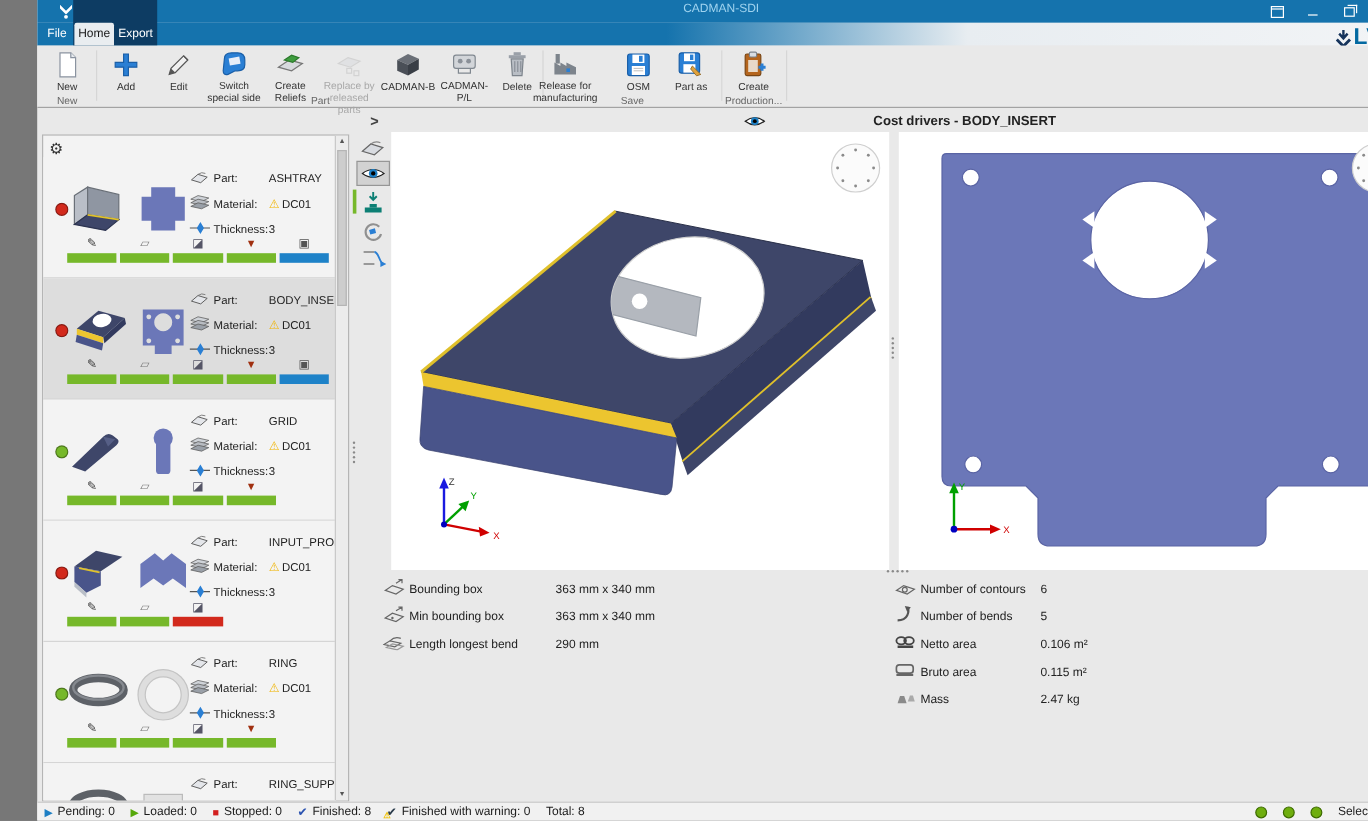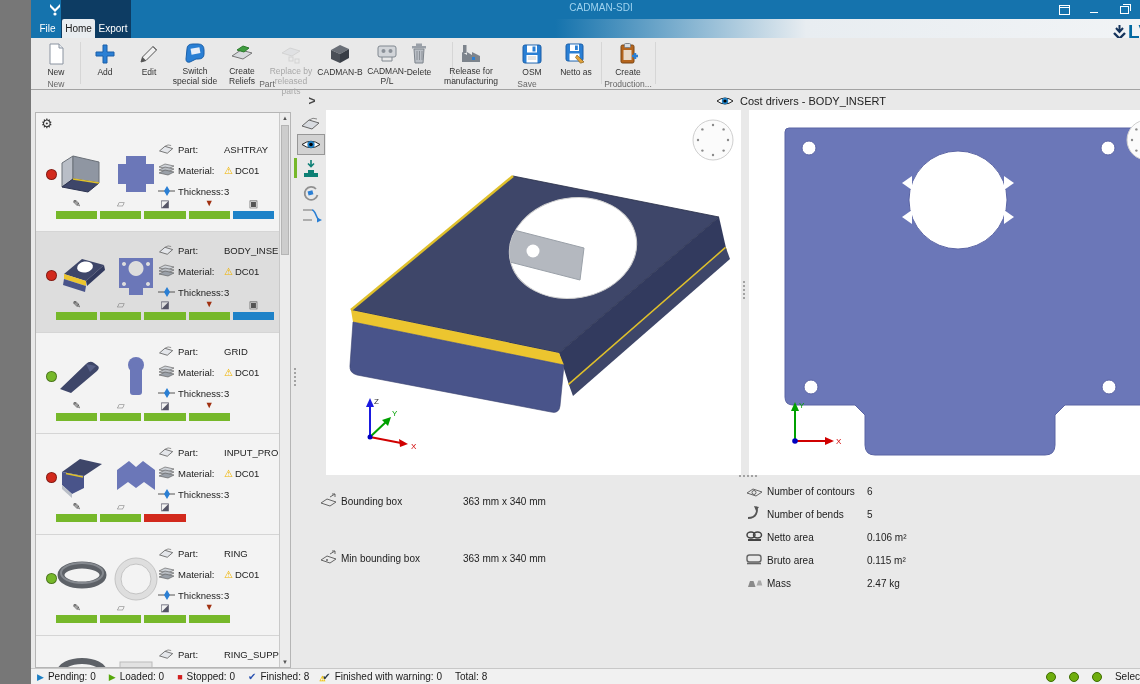--- a/index.html
+++ b/index.html
@@ -35,22 +35,22 @@
   .rlabel{font-size:8.5px;color:#333;text-align:center;line-height:1.15;margin-top:1px;}
   .rbtn.disabled .rlabel{color:#a8a8a8;}
   .rbtn.disabled svg{opacity:.5;}
   .rsep{position:absolute;top:4px;width:1px;height:42px;background:#d6d6d6;}
   .glabel{position:absolute;top:41px;font-size:8.5px;color:#666;text-align:center;}
 
   
   .ovh{left:0;top:92px;width:262px;height:18px;display:flex;align-items:center;justify-content:center;gap:6px;
        font-size:11px;font-weight:bold;color:#222;}
   .chev{left:272px;top:92px;width:18px;height:18px;font-size:12px;font-weight:bold;color:#444;text-align:center;line-height:18px;}
-  .cdh{left:640px;top:92px;width:260px;height:18px;display:flex;align-items:center;justify-content:center;gap:6px;
-       font-size:11px;font-weight:normal;color:#222;}
+  .cdh{left:589px;top:92px;width:260px;height:18px;display:flex;align-items:center;justify-content:space-between;gap:6px;
+       font-size:11px;font-weight:bold;color:#222;}
 
   
   .panel{left:4px;top:112px;width:256px;height:556px;background:#f3f3f3;border:1px solid #b5b5b5;box-sizing:border-box;overflow:hidden;}
   .gear{position:absolute;left:5px;top:3px;font-size:13px;color:#333;}
   .scroll{position:absolute;right:0;top:0;width:11px;height:100%;background:#ececec;border-left:1px solid #c9c9c9;box-sizing:border-box;}
   .sarrow{position:absolute;left:0;width:10px;text-align:center;font-size:6px;color:#555;}
   .sthumb{position:absolute;left:1px;top:12px;width:8px;height:130px;background:#cdcdcd;border:1px solid #b5b5b5;box-sizing:border-box;}
   .part-item{position:absolute;left:0;width:244px;height:100px;border-bottom:1px solid #d5d5d5;background:#f3f3f3;}
   .part-item.selected{background:#dddddd;}
   .pdot{position:absolute;left:10px;top:38px;width:11px;height:11px;border-radius:50%;border:1px solid rgba(0,0,0,.35);box-sizing:border-box;}
@@ -80,21 +80,21 @@
   .vp3d{left:295px;top:110px;width:415px;height:365px;background:#fff;}
   .vp2d{left:718px;top:110px;width:422px;height:365px;background:#fff;}
   .compass{position:absolute;}
 
   
   .infocol{display:flex;flex-direction:column;}
   .inforow{display:flex;align-items:center;height:18px;margin-bottom:5px;}
   .iicon{width:22px;flex:none;}
   .ilabel{font-size:10px;color:#222;}
   .ivalue{font-size:10px;color:#222;}
-  .info-left{left:288px;top:492px;width:410px;gap:34px;}
+  .info-left{left:288px;top:482px;width:410px;}
   .info-left .ilabel{width:122px;}
   .info-right{left:714px;top:482px;width:410px;}
   .info-right .ilabel{width:100px;}
 
   
   .statusbar{left:0;top:668px;width:1140px;height:16px;background:#f1f1f1;border-top:1px solid #c8c8c8;box-sizing:border-box;
              display:flex;align-items:center;padding-left:6px;font-size:10px;color:#1a1a1a;}
   .sbitem{display:flex;align-items:center;gap:4px;margin-right:13px;}
   .sb-play-blue{color:#1d7fc4;font-size:9px;} .sb-play-green{color:#56a80a;font-size:9px;}
   .sb-stop{color:#d21f1f;font-size:9px;} .sb-check-blue{color:#2a52b0;font-size:10px;}
@@ -214,21 +214,21 @@
       <span class="ric">
           <svg width="26" height="26" viewBox="0 0 26 26">
             <rect x="4" y="6" width="18" height="11" rx="2" fill="#d2d5d9" stroke="#808890"></rect>
             <circle cx="9.5" cy="11" r="2" fill="#8a9098"></circle>
             <circle cx="16.5" cy="11" r="2" fill="#8a9098"></circle>
             <path d="M8 17 v4 h10 v-4" fill="none" stroke="#808890"></path>
           </svg>
         </span>
       <span class="rlabel">CADMAN-P/L</span>
     </div>
-    <div class="rbtn" style="left:368px;width:40px">
+    <div class="rbtn" style="left:380px;width:40px">
       <span class="ric">
           <svg width="26" height="26" viewBox="0 0 26 26">
             <path d="M8 8 h10 l-1 14 h-8 z" fill="#b9bec5" stroke="#7d848c"></path>
             <rect x="6" y="5" width="14" height="2.5" fill="#9aa0a8"></rect>
             <rect x="10" y="2.5" width="6" height="2.5" fill="#9aa0a8"></rect>
             <path d="M11 10 v9 M13.5 10 v9 M16 10 v9" stroke="#7d848c" stroke-width=".8"></path>
           </svg>
         </span>
       <span class="rlabel">Delete</span>
     </div>
@@ -259,21 +259,21 @@
     <div class="rbtn" style="left:522px;width:46px">
       <span class="ric">
           <svg width="26" height="26" viewBox="0 0 26 26">
             <rect x="3" y="3" width="17" height="17" rx="2" fill="#2a7fd4" stroke="#1a5fa8"></rect>
             <rect x="7" y="3.5" width="9" height="6.5" fill="#fff"></rect>
             <rect x="12" y="4.5" width="2.8" height="4.5" fill="#2a7fd4"></rect>
             <rect x="6.5" y="12.5" width="10" height="7" fill="#fff"></rect>
             <path d="M14 14 l7 7 l-3.5 1.2 l-5 -5.7 z" fill="#e0a23c" stroke="#8a6220" stroke-width=".7"></path>
           </svg>
         </span>
-      <span class="rlabel">Netto as</span>
+      <span class="rlabel">Part as</span>
     </div>
     <div class="rsep" style="left:570px"></div>
 
     <div class="rbtn" style="left:572px;width:50px">
       <span class="ric">
           <svg width="26" height="26" viewBox="0 0 26 26">
             <rect x="6" y="4" width="13" height="18" rx="1.5" fill="#b5651d" stroke="#7a4614"></rect>
             <rect x="9.5" y="2.5" width="6" height="4" rx="1" fill="#d9dde2" stroke="#7d848c"></rect>
             <rect x="8.5" y="9" width="8" height="10" fill="#e8d9c8"></rect>
             <path d="M17 15 h6 M20 12 v6" stroke="#2a7fd4" stroke-width="2.5"></path>
@@ -792,20 +792,29 @@
       </div>
     <div class="inforow">
         <span class="iicon"><svg width="19" height="15" viewBox="0 0 19 15">
             <path d="M2 11 l6 -4 l9 3 l-6 4 z" fill="none" stroke="#666"></path>
             <path d="M11 5 l5 -3 M16 5 v-3 h-3" stroke="#666" fill="none"></path>
             <circle cx="8" cy="11" r="1" fill="#666"></circle>
           </svg></span>
         <span class="ilabel">Min bounding box</span>
         <span class="ivalue">363 mm x 340 mm</span>
       </div>
+    <div class="inforow">
+        <span class="iicon"><svg width="19" height="15" viewBox="0 0 19 15">
+            <path d="M1 10 l5 -3 l9 2 l-5 3 z" fill="none" stroke="#666"></path>
+            <path d="M3 12.5 l5 -3 l9 2 l-5 3 z" fill="none" stroke="#999"></path>
+            <path d="M6 7 q4 -4 9 -2" fill="none" stroke="#666"></path>
+          </svg></span>
+        <span class="ilabel">Length longest bend</span>
+        <span class="ivalue">290 mm</span>
+      </div>
   </div>
 
   <div class="abs infocol info-right">
     <div class="inforow">
         <span class="iicon"><svg width="19" height="15" viewBox="0 0 19 15">
             <path d="M2 11 l6 -4 l9 3 l-6 4 z" fill="none" stroke="#666"></path>
             <circle cx="9" cy="10.5" r="2" fill="none" stroke="#666"></circle>
           </svg></span>
         <span class="ilabel">Number of contours</span>
         <span class="ivalue">6</span>

